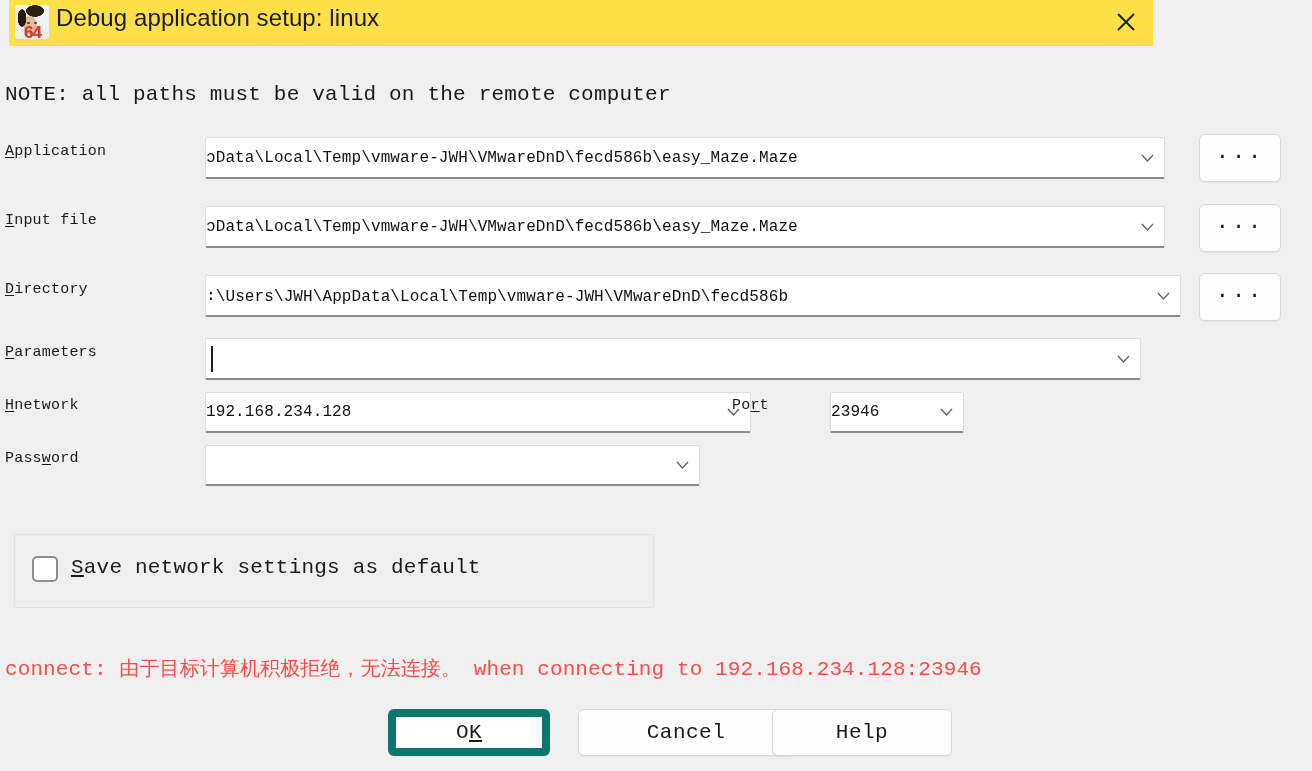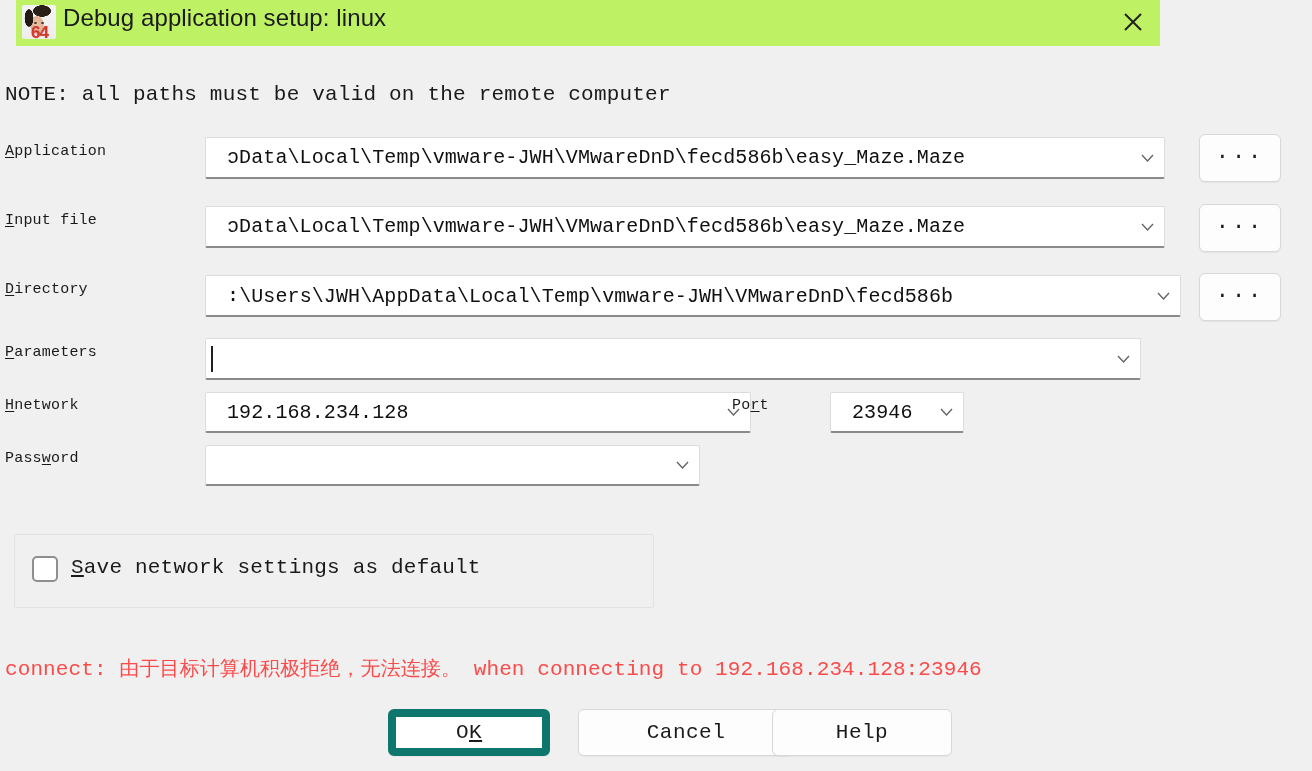--- a/index.html
+++ b/index.html
@@ -12,24 +12,24 @@
     background: #f0f0f0;
     font-family: "Liberation Mono", "DejaVu Sans Mono", monospace;
     overflow: hidden;
     position: relative;
     -webkit-font-smoothing: antialiased;
   }
 
   
   .titlebar {
     position: absolute;
-    left: 16px; top: 0;
+    left: 9px; top: 0;
     width: 1144px;
     height: 46px;
-    background: #bef264;
+    background: #fde047;
   }
   .title-icon {
     position: absolute;
     left: 6px; top: 5px;
     width: 34px; height: 34px;
     overflow: hidden;
     border-radius: 2px;
   }
   .title-icon .face {
     position: absolute;
@@ -106,25 +106,25 @@
     border: 1px solid #dcdcdc;
     border-bottom: 2px solid #8a8a8a;
     border-radius: 2px;
     box-sizing: border-box;
     display: flex;
     align-items: center;
     cursor: text;
   }
   .combo .ctext {
     flex: 1 1 auto;
-    font-size: 20px;
+    font-size: 16px;
     color: #101010;
     white-space: nowrap;
     overflow: hidden;
-    padding-left: 21px;
+    padding-left: 0;
     letter-spacing: 0.1px;
   }
   .combo .arrow {
     flex: 0 0 auto;
     width: 34px;
     display: flex;
     align-items: center;
     justify-content: center;
     cursor: pointer;
   }

